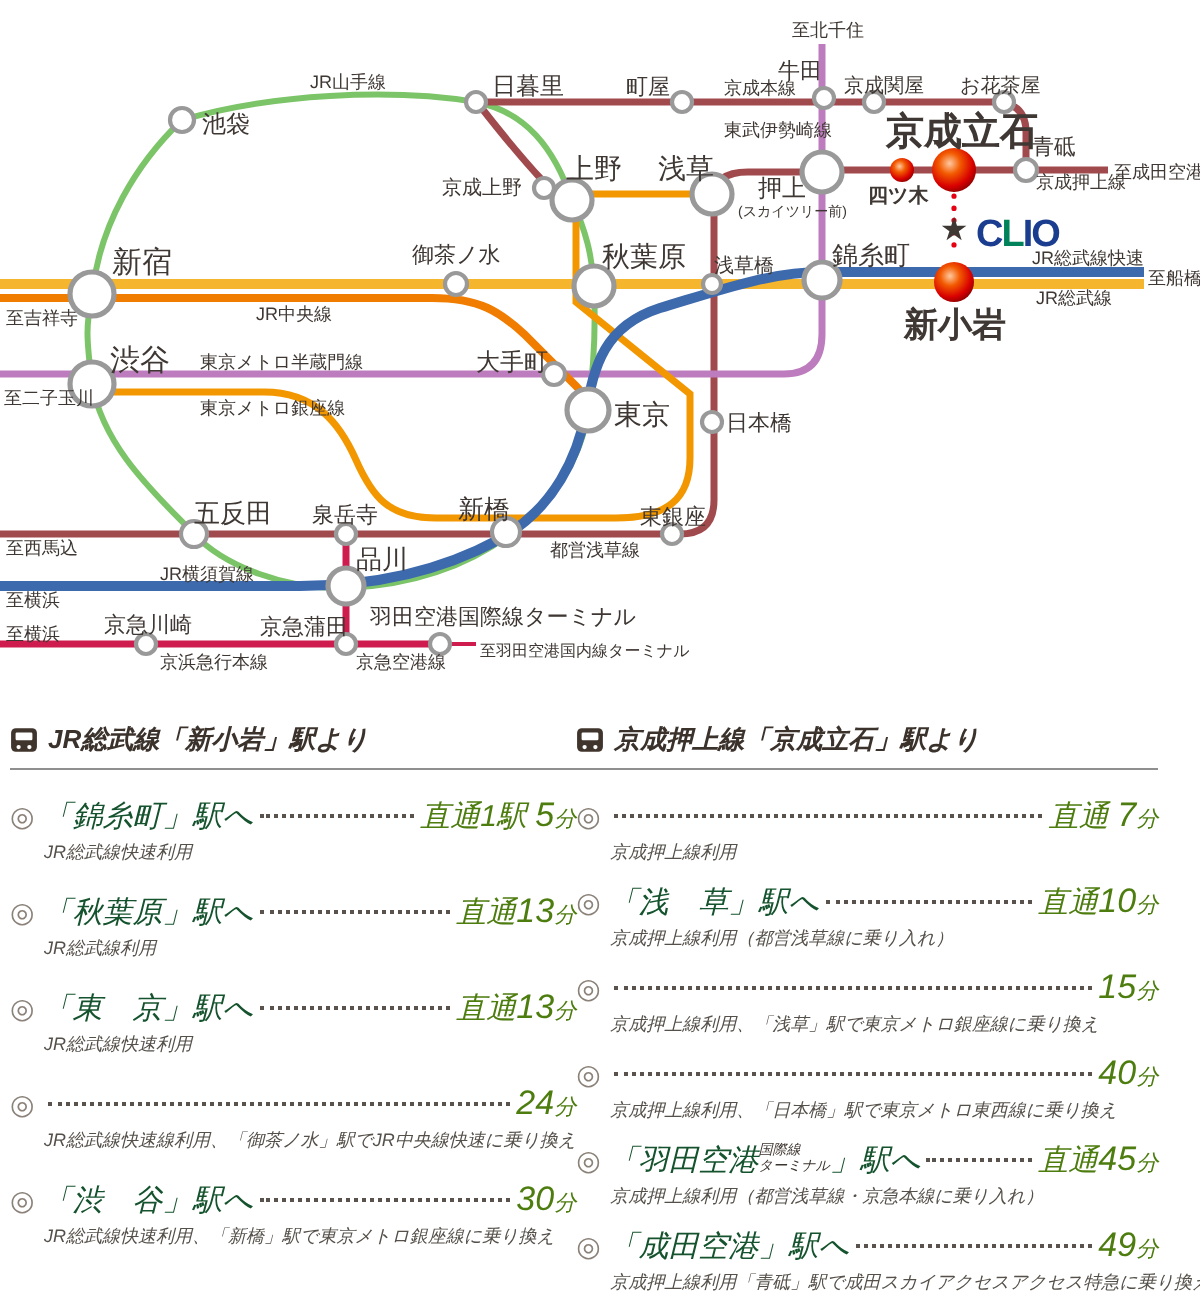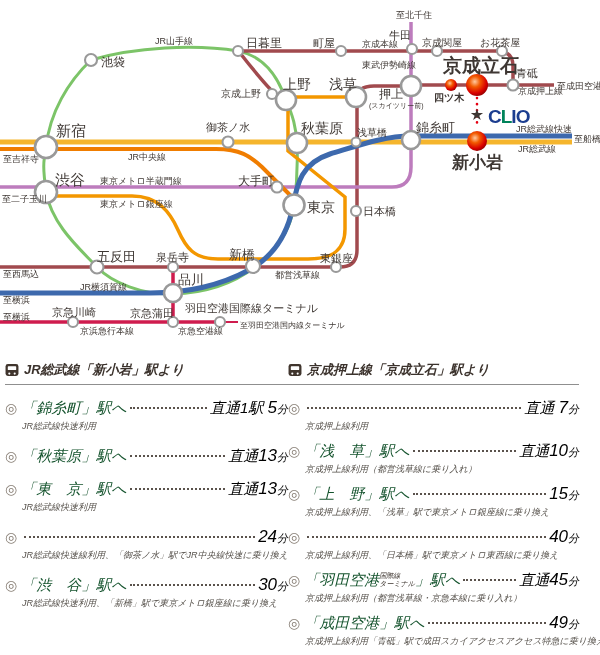--- a/index.html
+++ b/index.html
@@ -14,21 +14,21 @@
   .rule{border-top:1px solid #8f8f8f;margin:5px 0 0 0;}
   .items{margin-top:13px;}
   .item{margin-bottom:13px;}
   .col-right .item{margin-bottom:8px;}
   .row{display:flex;align-items:center;}
   .bullet{color:#8a8178;font-size:14px;margin-right:4px;flex:0 0 auto;}
   .sta{font-size:15px;color:#14532d;white-space:nowrap;}
   .sub{display:inline-flex;flex-direction:column;font-size:7px;line-height:1.2;
        vertical-align:middle;color:#3c342e;}
   .leader{flex:1 1 auto;border-bottom:2px dotted #5a524c;height:0;align-self:center;margin:0 3px;}
-  .time{white-space:nowrap;font-size:15px;color:#000000;flex:0 0 auto;}
+  .time{white-space:nowrap;font-size:15px;color:#4d7c0f;flex:0 0 auto;}
   .min{font-size:17px;}
   .unit{font-size:11px;}
   .note{font-size:9px;color:#55504a;margin:2px 0 0 17px;white-space:nowrap;}
 </style>
 </head>
 <body>
 
 <div id="map-wrap">
   <svg id="map-svg" viewBox="0 0 600 356" width="600" height="356">
     <defs>
@@ -176,20 +176,21 @@
           </div>
           <div class="note">JR総武線快速利用</div>
         </div>
         <div class="item">
           <div class="row">
             <span class="bullet">◎</span>
             <span class="sta">「秋葉原」駅へ</span>
             <span class="leader"></span>
             <span class="time"><span class="direct">直通</span><span class="min">13</span><span class="unit">分</span></span>
           </div>
+          <div class="note">JR総武線利用</div>
         </div>
         <div class="item">
           <div class="row">
             <span class="bullet">◎</span>
             <span class="sta">「東　京」駅へ</span>
             <span class="leader"></span>
             <span class="time"><span class="direct">直通</span><span class="min">13</span><span class="unit">分</span></span>
           </div>
           <div class="note">JR総武線快速利用</div>
         </div>
@@ -237,21 +238,20 @@
             <span class="bullet">◎</span>
             <span class="sta">「浅　草」駅へ</span>
             <span class="leader"></span>
             <span class="time"><span class="direct">直通</span><span class="min">10</span><span class="unit">分</span></span>
           </div>
           <div class="note">京成押上線利用（都営浅草線に乗り入れ）</div>
         </div>
         <div class="item">
           <div class="row">
             <span class="bullet">◎</span>
-            <span class="sta">「上　野」駅へ</span>
             <span class="leader"></span>
             <span class="time"><span class="direct"></span><span class="min">15</span><span class="unit">分</span></span>
           </div>
           <div class="note">京成押上線利用、「浅草」駅で東京メトロ銀座線に乗り換え</div>
         </div>
         <div class="item">
           <div class="row">
             <span class="bullet">◎</span>
             <span class="leader"></span>
             <span class="time"><span class="direct"></span><span class="min">40</span><span class="unit">分</span></span>

